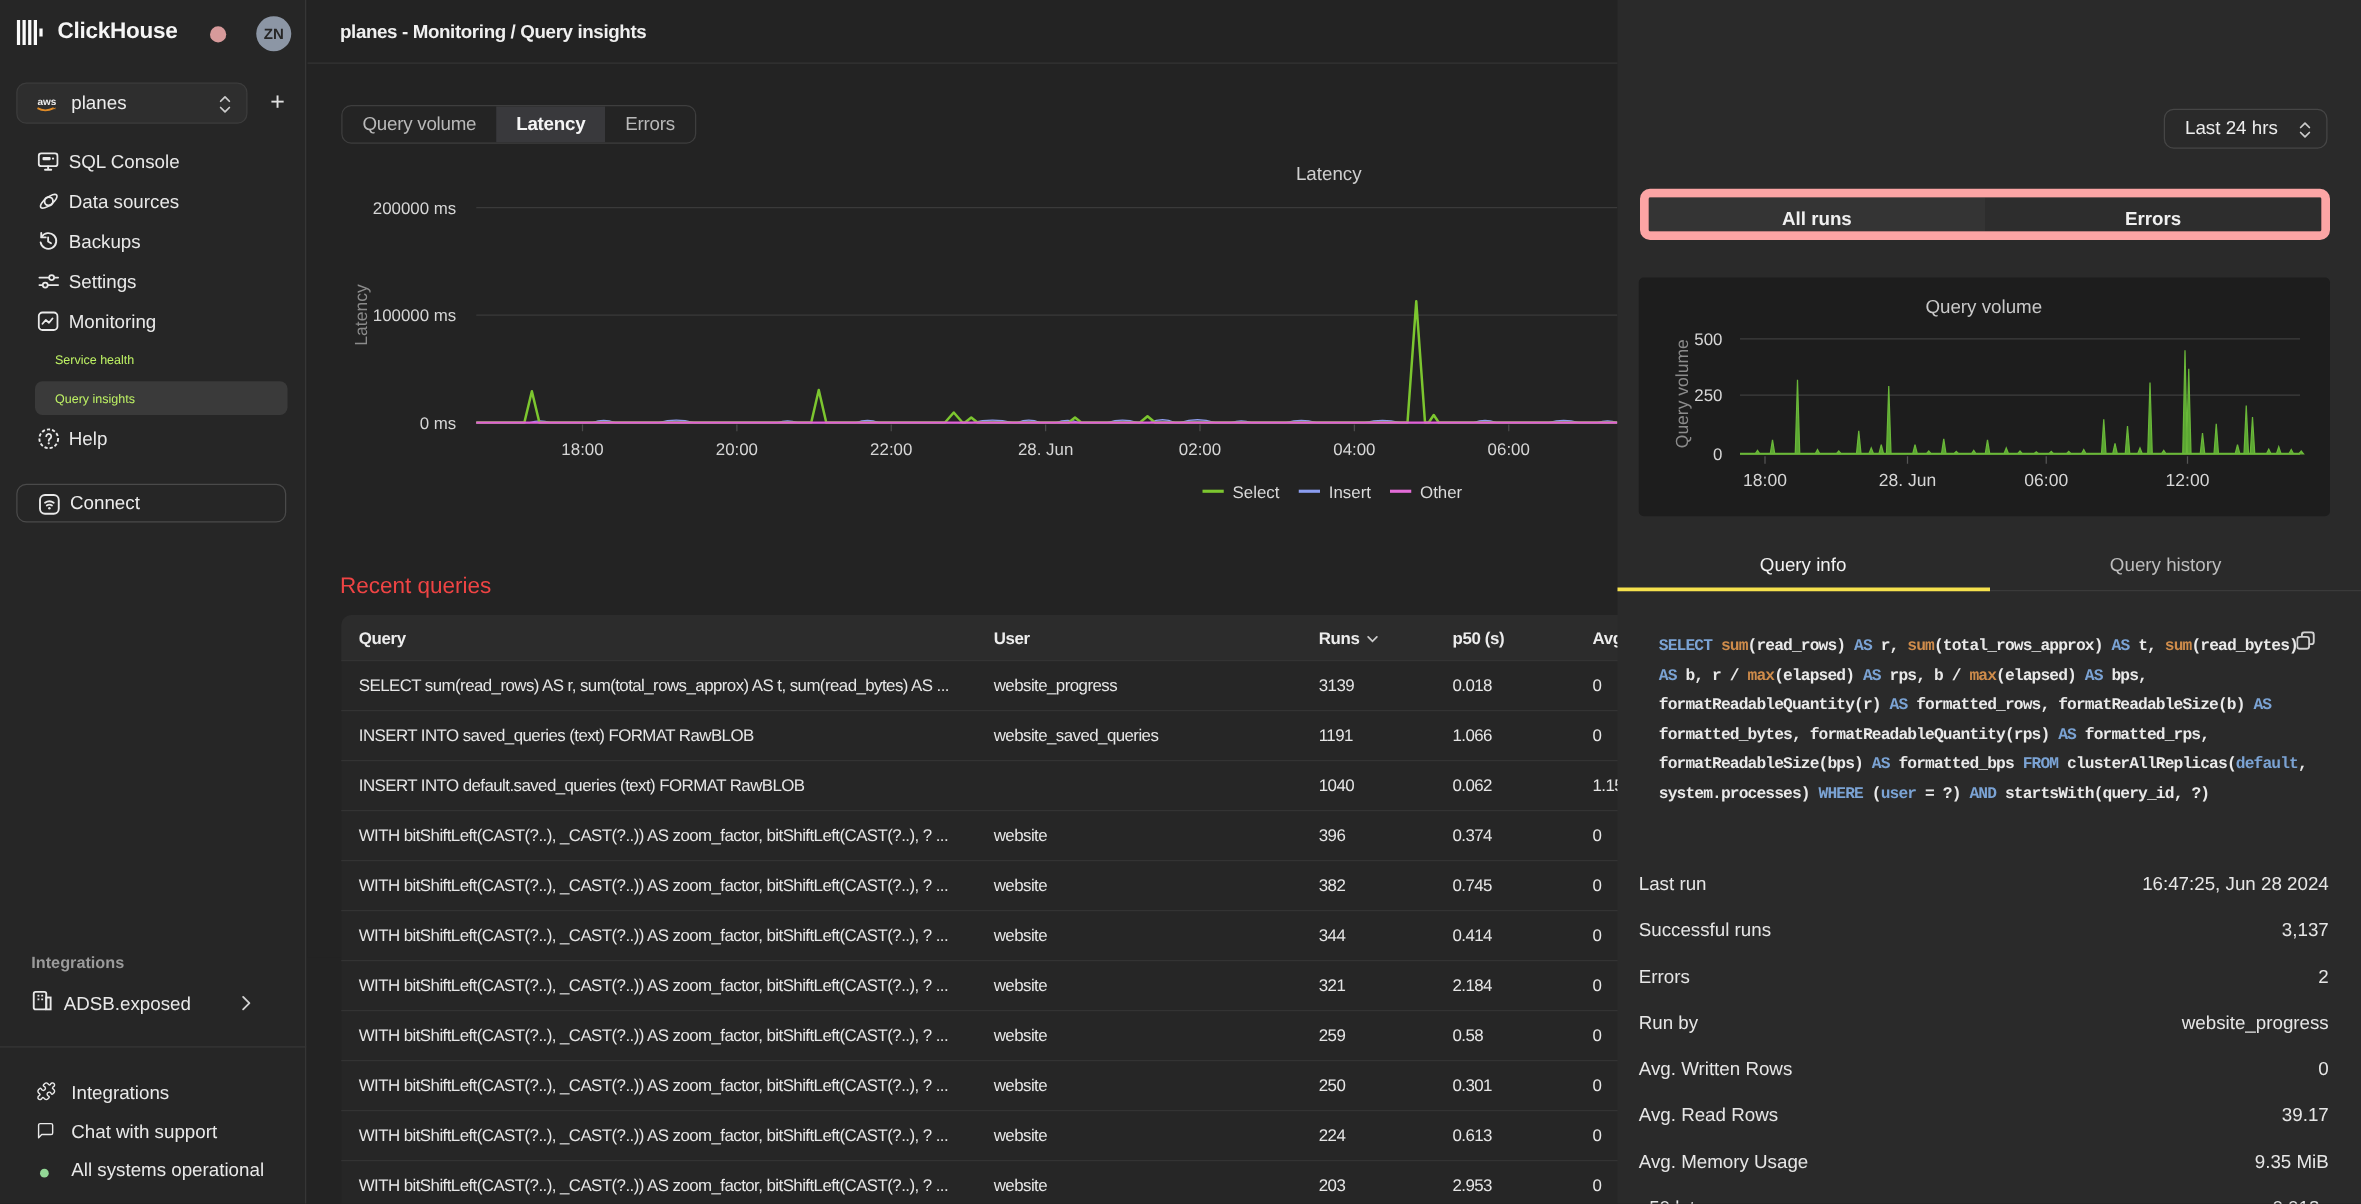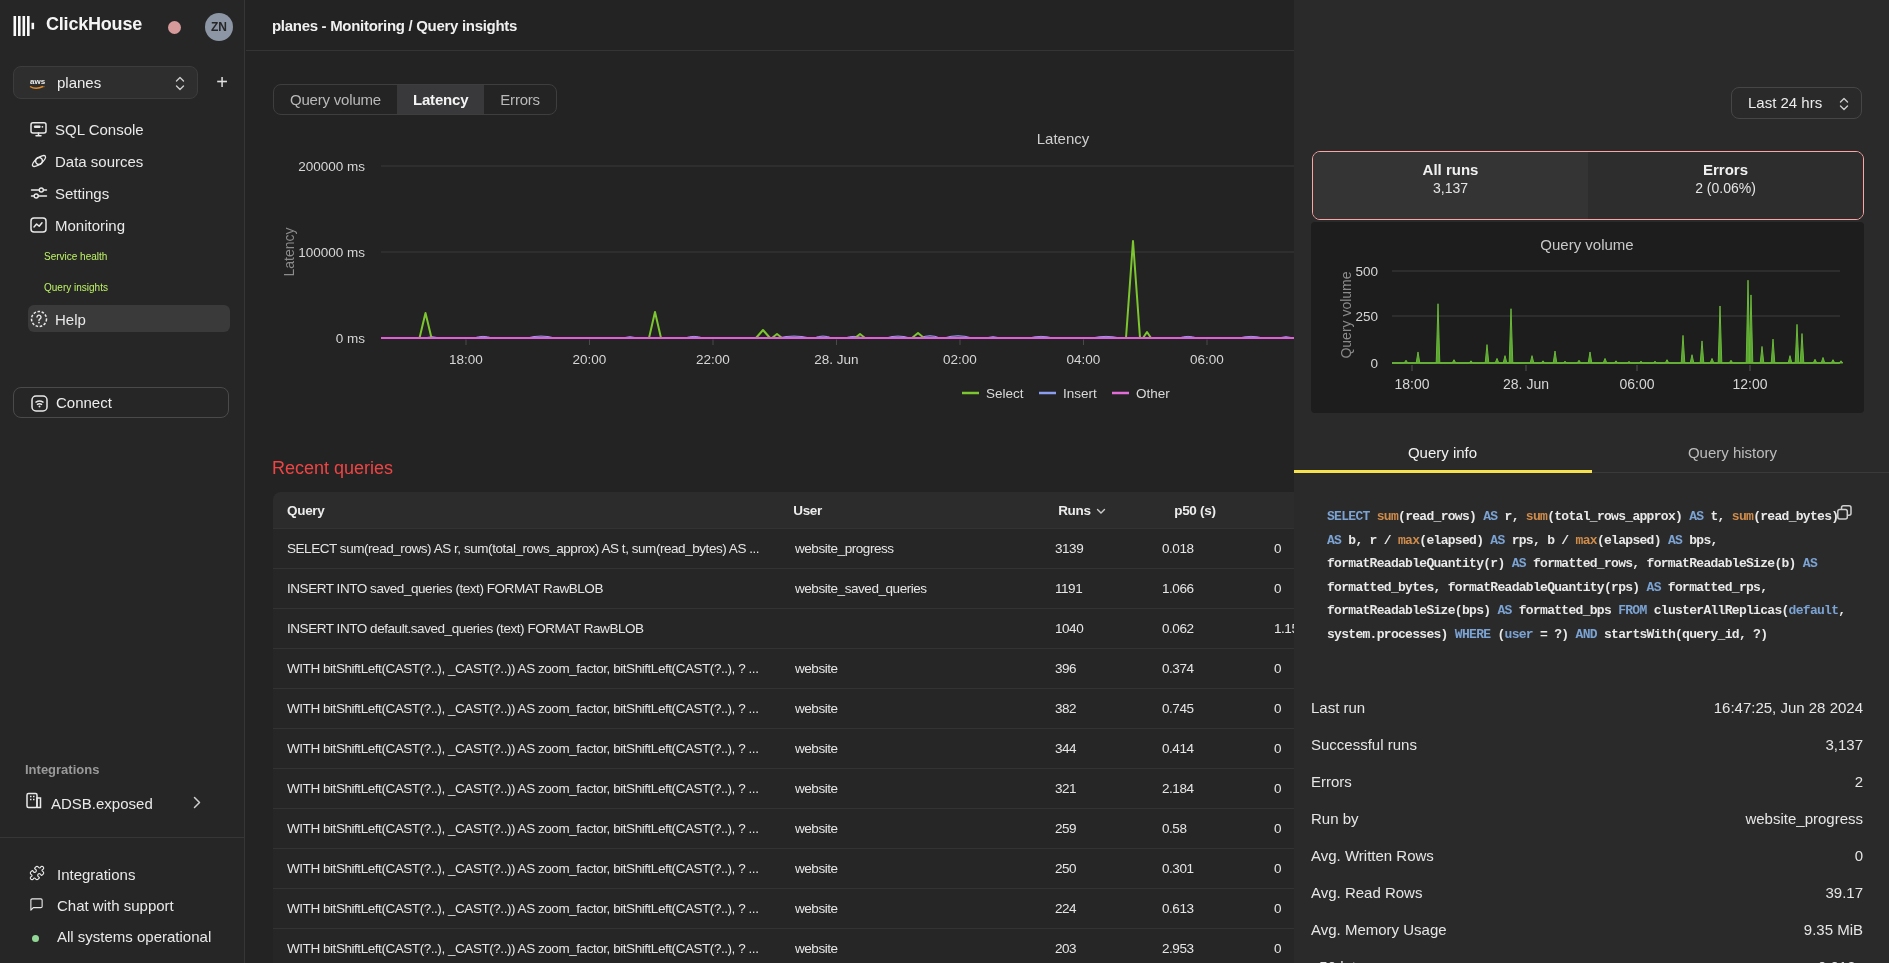--- a/index.html
+++ b/index.html
@@ -49,21 +49,21 @@
 
   
   #panel { position:absolute; left:1294px; top:0; width:595px; height:963px; background:#2a2a2a; }
   #panel-header { position:absolute; left:0; top:0; width:595px; height:69px; border-bottom:1px solid #3a3a3a; }
   #panel-header .title { position:absolute; left:26px; top:25px; font-size:20px; font-weight:700; color:#f2f2f2; letter-spacing:-0.2px; }
   #panel-close { position:absolute; right:26px; top:30px; width:17px; height:17px; color:#d9d9d9; }
   #range-select { position:absolute; left:437px; top:87px; width:131px; height:32px; border:1px solid #464646; border-radius:8px; }
   #range-select .lbl { position:absolute; left:16px; top:6px; font-size:15px; color:#ededed; }
   #range-select .chev { position:absolute; right:10px; top:7px; color:#cccccc; }
 
-  #runs-seg { position:absolute; left:18px; top:151px; width:552px; height:69px; border:1px solid #fca5a5; border-radius:8px; overflow:hidden; display:flex; }
+  #runs-seg { position:absolute; left:18px; top:151px; width:552px; height:41px; border:7px solid #fca5a5; border-radius:8px; overflow:hidden; display:flex; }
   #runs-seg .half { width:50%; height:100%; text-align:center; padding-top:9px; background:#2d2d2d; }
   #runs-seg .half.sel { background:#343434; }
   #runs-seg .t { font-size:15px; font-weight:700; color:#f0f0f0; }
   #runs-seg .v { font-size:14px; color:#e4e4e4; margin-top:2px; }
 
   #info-tabs { position:absolute; left:0; top:440px; width:595px; height:33px; border-bottom:1px solid #3a3a3a; }
   #info-tabs .tab { position:absolute; top:4px; width:297px; text-align:center; font-size:15px; }
   #info-tabs .t1 { left:0; color:#f2f2f2; }
   #info-tabs .t2 { left:290px; color:#bdbdbd; }
   #yellow-underline { position:absolute; left:0; top:470px; width:298px; height:3px; background:#f5e14d; }
@@ -73,21 +73,21 @@
   #sql .f { color:#cf8c4b; }
   #copy-icon { position:absolute; left:543px; top:505px; width:15px; height:15px; color:#d0d0d0; }
 
   .stat { position:absolute; left:17px; width:552px; height:22px; font-size:15px; }
   .stat .l { position:absolute; left:0; top:0; color:#e6e6e6; }
   .stat .r { position:absolute; right:0; top:0; color:#e6e6e6; }
 
   
   #recent-title { position:absolute; left:26px; top:458px; font-size:18px; font-weight:400; color:#ef4444; }
   #qtable { position:absolute; left:27px; top:492px; width:1100px; }
-  .thead { display:flex; height:36px; background:#2c2c2c; border-radius:8px 8px 0 0; align-items:center; font-size:13.5px; letter-spacing:-0.3px; font-weight:700; color:#ececec;gap:12px; }
+  .thead { display:flex; height:36px; background:#2c2c2c; border-radius:8px 8px 0 0; align-items:center; font-size:13.5px; letter-spacing:-0.3px; font-weight:700; color:#ececec; }
   .trow { display:flex; height:40px; background:#262626; border-top:1px solid #333333; align-items:center; font-size:13.5px; letter-spacing:-0.45px; color:#e6e6e6; }
   .c1 { width:522px; padding-left:14px; white-space:nowrap; overflow:hidden; }
   .c2 { width:260px; white-space:nowrap; }
   .c3 { width:107px; }
   .c4 { width:112px; }
   .c5 { width:80px; }
 </style>
 </head>
 <body>
 
@@ -350,20 +350,28 @@
         <span class="lbl">SQL Console</span>
       </div>
       <div class="nav-item">
         <svg width="18" height="18" viewBox="0 0 18 18">
           <circle cx="9" cy="9" r="3.4" fill="none" stroke="#e9e9e9" stroke-width="1.5"></circle>
           <ellipse cx="9" cy="9" rx="8" ry="3.1" fill="none" stroke="#e9e9e9" stroke-width="1.3" transform="rotate(-38 9 9)"></ellipse>
         </svg>
         <span class="lbl">Data sources</span>
       </div>
       <div class="nav-item">
+        <svg width="17" height="17" viewBox="0 0 17 17">
+          <path d="M3.2 5.2 a6.3 6.3 0 1 1 -0.7 4.2" fill="none" stroke="#e9e9e9" stroke-width="1.5" stroke-linecap="round"></path>
+          <path d="M3 1.8 v3.6 h3.6" fill="none" stroke="#e9e9e9" stroke-width="1.5" stroke-linecap="round" stroke-linejoin="round"></path>
+          <path d="M8.5 5.5 v3.2 l2.3 1.4" fill="none" stroke="#e9e9e9" stroke-width="1.5" stroke-linecap="round"></path>
+        </svg>
+        <span class="lbl">Backups</span>
+      </div>
+      <div class="nav-item">
         <svg width="18" height="18" viewBox="0 0 18 18">
           <path d="M1.5 6 h15 M1.5 12 h15" stroke="#e9e9e9" stroke-width="1.4" stroke-linecap="round"></path>
           <circle cx="11.3" cy="6" r="2" fill="#262626" stroke="#e9e9e9" stroke-width="1.4"></circle>
           <circle cx="6.2" cy="12" r="2" fill="#262626" stroke="#e9e9e9" stroke-width="1.4"></circle>
         </svg>
         <span class="lbl">Settings</span>
       </div>
       <div class="nav-item">
         <svg width="17" height="17" viewBox="0 0 17 17">
           <rect x="1" y="1.5" width="15" height="14" rx="3" fill="none" stroke="#e9e9e9" stroke-width="1.5"></rect>

